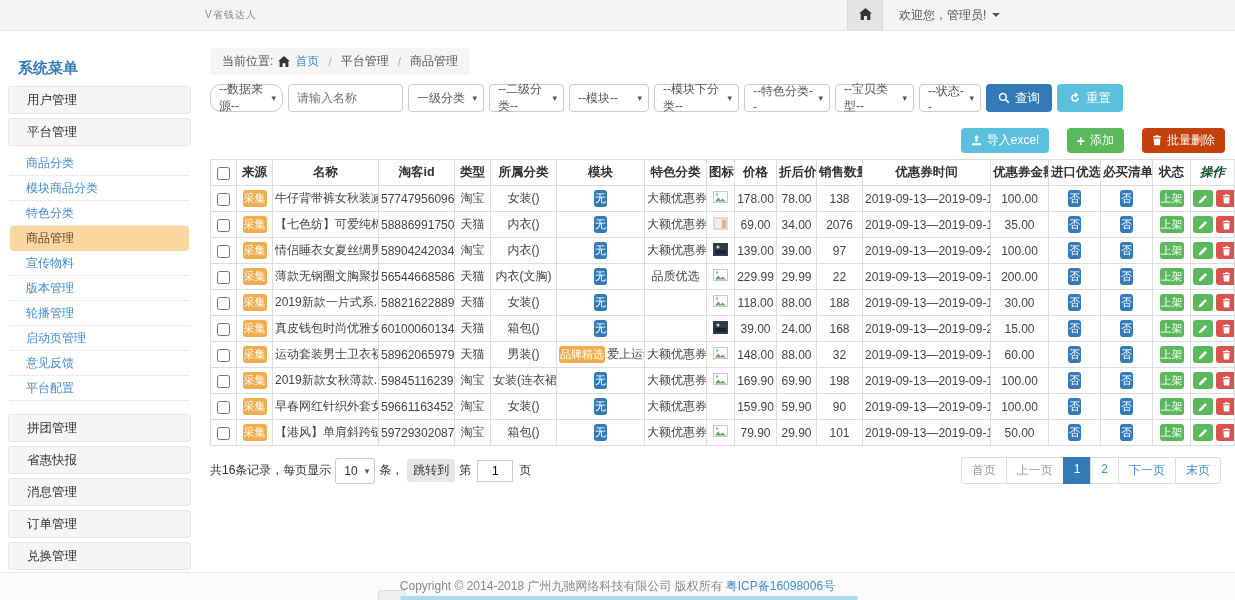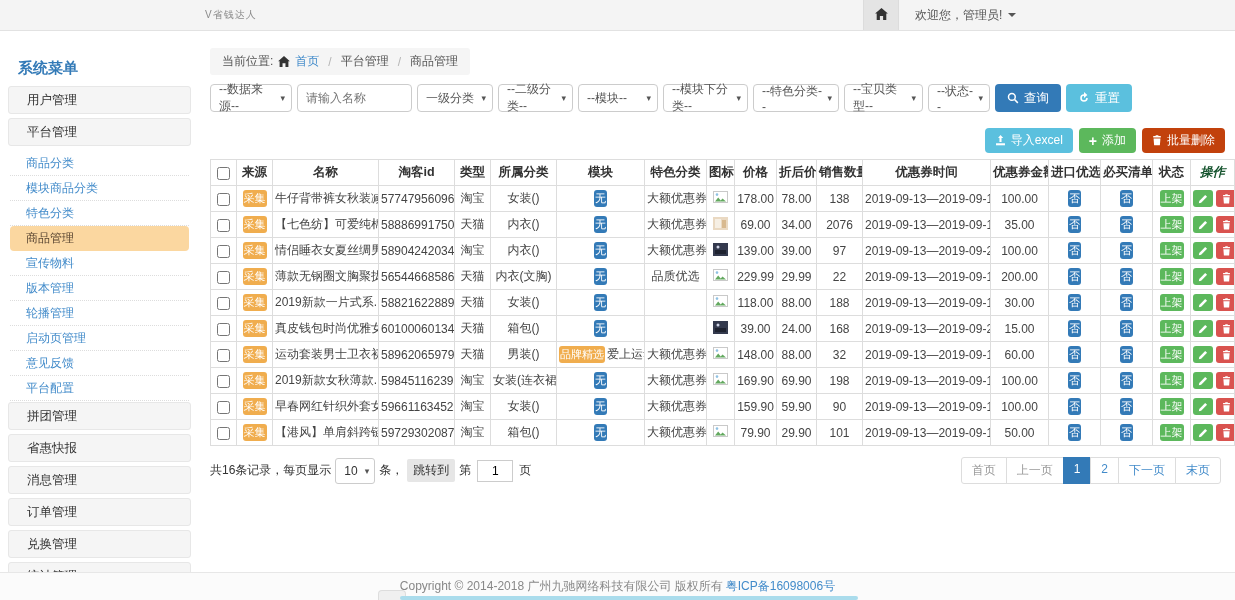--- a/index.html
+++ b/index.html
@@ -2,50 +2,50 @@
 <html><head>
 <meta charset="utf-8">
 <style>
   html,body{margin:0;padding:0;}
   body{font-family:"Liberation Sans","DejaVu Sans",sans-serif;background:#fff;}
   .page{position:relative;width:1235px;height:600px;overflow:hidden;background:#fff;}
 
   
   .topbar{height:30px;background:#f4f4f4;border-bottom:1px solid #e2e2e2;display:flex;align-items:center;position:relative;}
   .brand{margin-left:205px;color:#8a8a8a;font-size:10px;letter-spacing:1px;}
-  .topbar-right{position:absolute;right:0;top:0;height:100%;width:372px;display:flex;align-items:center;}
+  .topbar-right{position:absolute;right:16px;top:0;height:100%;width:372px;display:flex;align-items:center;}
   .home-btn{width:34px;align-self:stretch;background:#e4e4e4;border-left:1px solid #dcdcdc;border-right:1px solid #dcdcdc;display:flex;align-items:center;justify-content:center;cursor:pointer;}
   .welcome{font-size:12px;color:#555;margin-left:16px;display:flex;align-items:center;gap:6px;cursor:pointer;}
   .caret{width:0;height:0;border-left:4px solid transparent;border-right:4px solid transparent;border-top:4px solid #555;}
 
   
   .layout{display:flex;height:541px;overflow:hidden;}
   .sidebar{width:183px;margin:24px 0 0 8px;flex:0 0 auto;}
   .sidebar-title{color:#337ab7;font-weight:bold;font-size:15px;padding:4px 10px 8px 10px;}
   .sb-group{height:26px;line-height:26px;background:#f5f5f5;border:1px solid #e7e7e7;border-radius:3px;padding-left:18px;font-size:12.5px;color:#333;margin-bottom:4px;cursor:pointer;}
-  .sb-sub{margin-bottom:0;padding:1px 2px;}
+  .sb-sub{margin-bottom:12px;padding:1px 2px;}
   .sb-sub-item{height:24px;line-height:24px;padding-left:16px;font-size:12px;color:#428bca;border-bottom:1px dotted #ddd;cursor:pointer;}
   .sb-sub-item.active{background:#fbd7a0;border-radius:4px;color:#5a4632;border-bottom:1px dotted transparent;}
 
   
   .main{flex:1;min-width:0;padding:17px 10px 0 19px;}
   .breadcrumb{display:inline-flex;align-items:center;height:27px;background:#f5f5f5;border-radius:3px;padding:0 12px;font-size:12px;color:#555;gap:5px;}
   .bc-link{color:#428bca;cursor:pointer;}
   .bc-sep{color:#b5b5b5;margin:0 4px;}
 
   .filter-row{display:flex;gap:5px;margin-top:9px;align-items:center;}
   .fselect{height:28px;border:1px solid #ccc;border-radius:4px;background:#fff;display:inline-flex;align-items:center;justify-content:space-between;padding:0 6px 0 8px;font-size:12px;color:#555;cursor:pointer;box-sizing:border-box;flex:0 0 auto;}
   .sel-caret{font-size:9px;color:#555;margin-left:4px;}
   .finput{height:28px;border:1px solid #ccc;border-radius:4px;padding:0 8px;font-size:12px;color:#555;box-sizing:border-box;flex:0 0 auto;}
   .btn{display:inline-flex;align-items:center;gap:5px;border:none;border-radius:4px;color:#fff;font-size:12.5px;height:28px;padding:0 12px;cursor:pointer;font-family:inherit;}
   .btn-primary{background:#337ab7;}
   .btn-info{background:#5bc0de;}
   .btn-success{background:#5cb85c;}
   .btn-danger{background:#c2410c;}
-  .actions{display:flex;justify-content:flex-end;gap:6px;margin-top:16px;}
+  .actions{display:flex;justify-content:flex-end;gap:18px;margin-top:16px;}
   .actions .btn{height:25px;font-size:12px;padding:0 10px;}
   .plus-glyph{font-size:14px;font-weight:bold;line-height:1;}
 
   .tbl{width:100%;border-collapse:collapse;table-layout:fixed;margin-top:6px;}
   .tbl th{border:1px solid #ddd;height:25px;font-size:12.5px;color:#333;font-weight:bold;text-align:center;padding:0 2px;overflow:hidden;white-space:nowrap;}
   .tbl th.th-blue{color:#14532d;font-style:italic;}
   .tbl td{border:1px solid #ddd;height:25px;font-size:12px;color:#444;text-align:center;padding:0 2px;overflow:hidden;white-space:nowrap;}
   .badge{display:inline-block;border-radius:3px;color:#fff;font-size:11px;padding:2px 1px;line-height:1.25;}
   .badge-orange{background:#f0ad4e;}
   .badge-blue{background:#337ab7;cursor:pointer;}
@@ -131,21 +131,21 @@
             </svg>
           </span>
         <span class="bc-link">首页</span>
         <span class="bc-sep">/</span>
         <span>平台管理</span>
         <span class="bc-sep">/</span>
         <span>商品管理</span>
       </div>
 
       <div class="filter-row">
-        <span style="display:contents;"><div class="fselect" style="width: 82px;">
+        <span style="display:contents;"><div class="fselect" style="width: 73px; border-radius: 11px;">
               <span>--数据来源--</span>
               <span class="sel-caret">▾</span>
             </div><input class="finput" placeholder="请输入名称" style="width: 115px;"><div class="fselect" style="width: 76px;">
               <span>一级分类</span>
               <span class="sel-caret">▾</span>
             </div><div class="fselect" style="width: 75px;">
               <span>--二级分类--</span>
               <span class="sel-caret">▾</span>
             </div><div class="fselect" style="width: 80px;">
               <span>--模块--</span>

